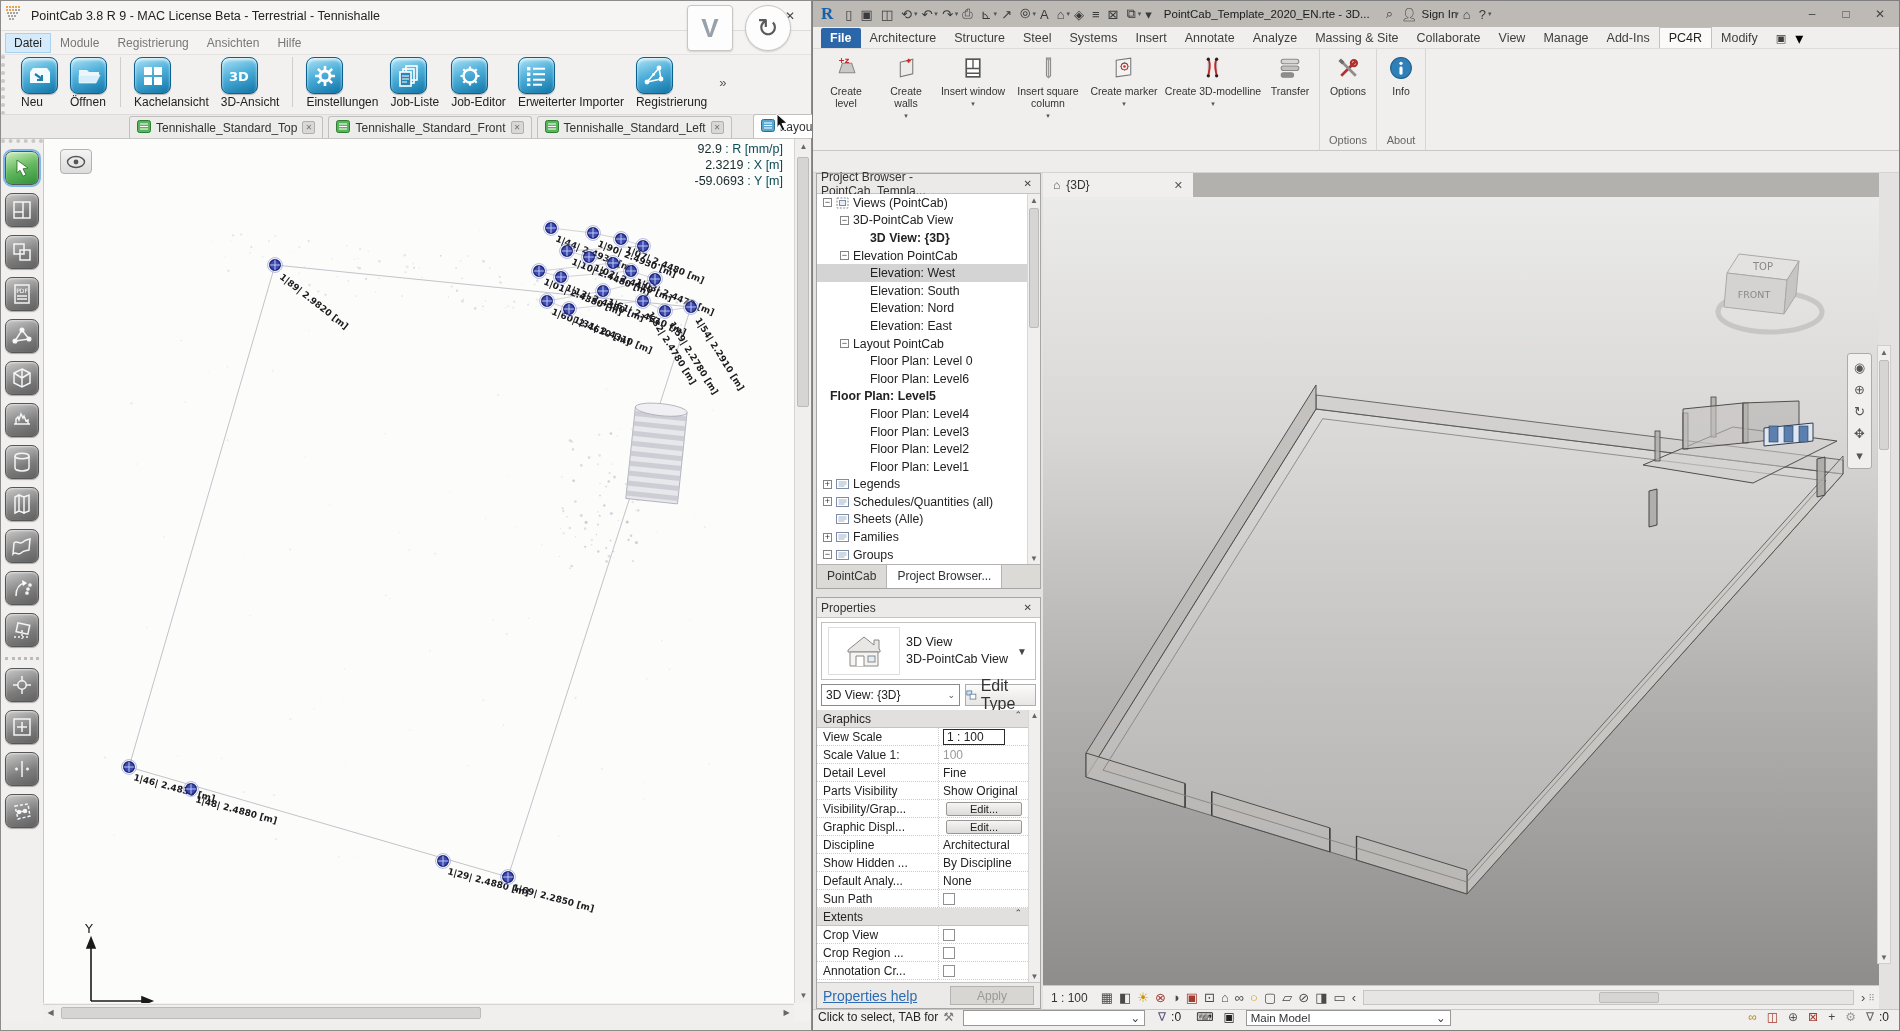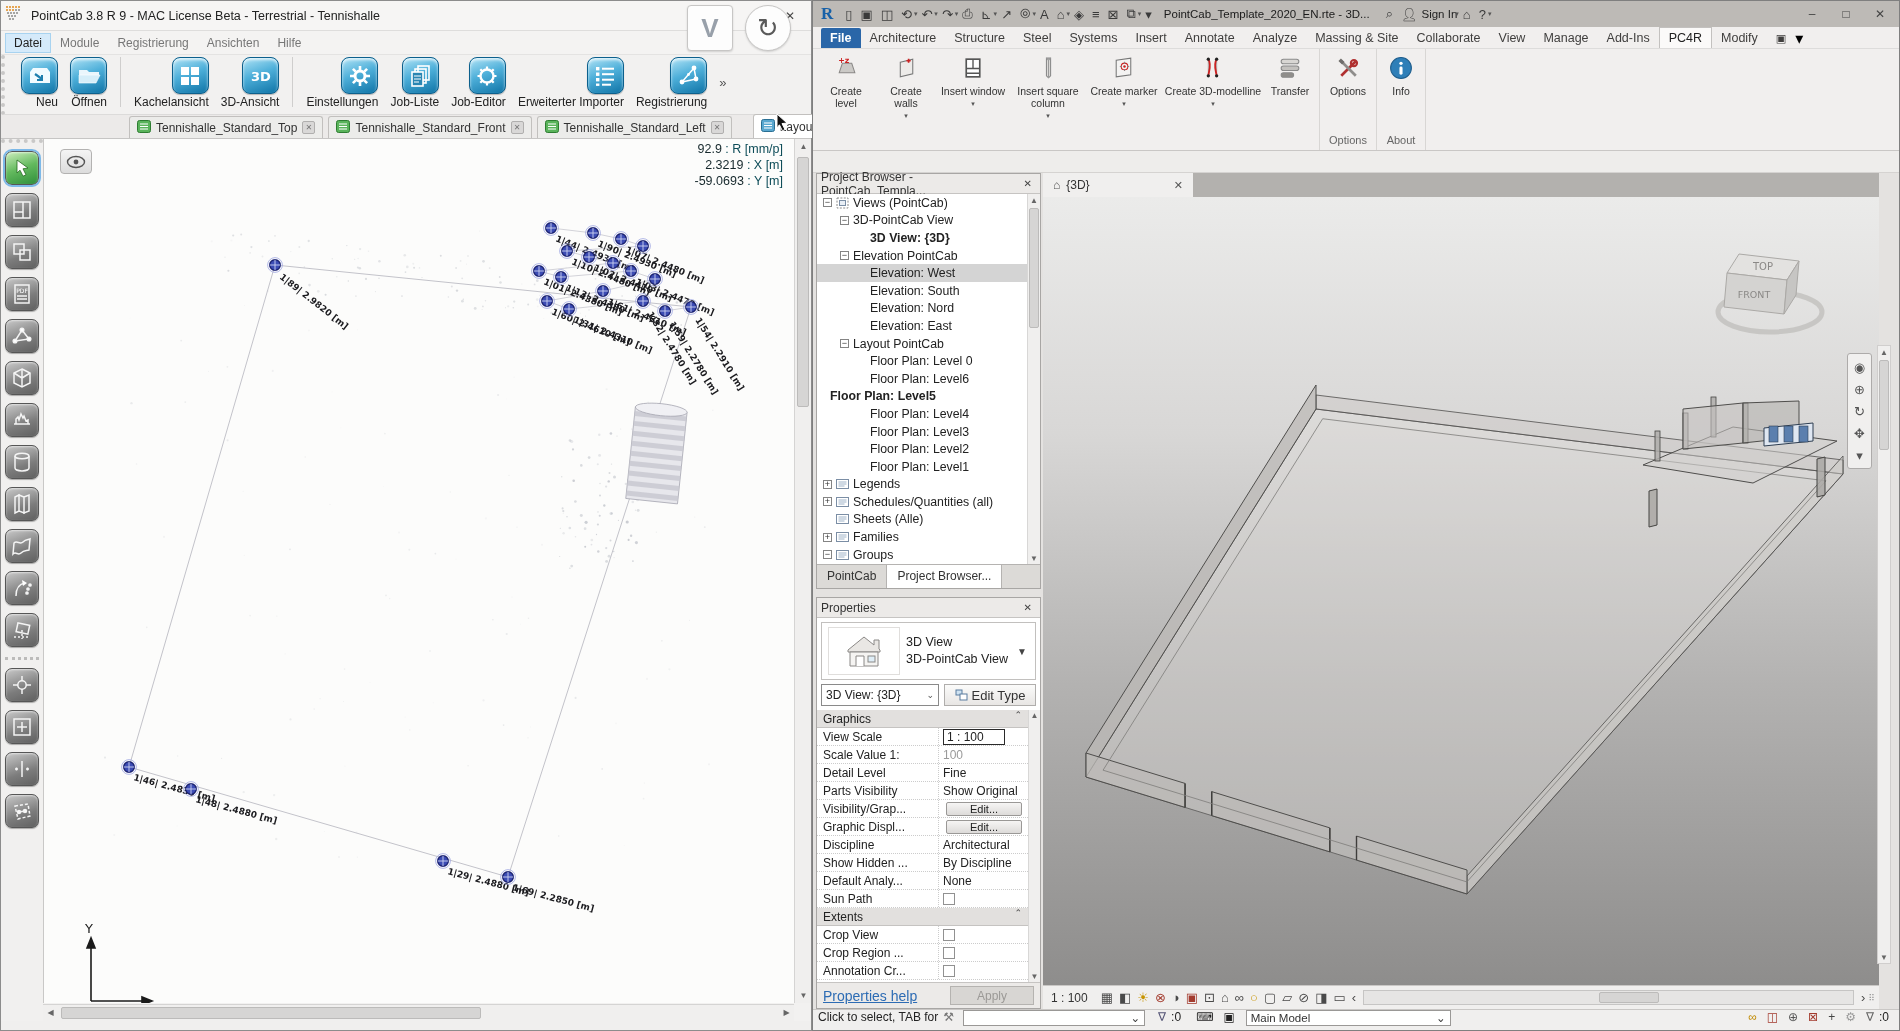--- a/index.html
+++ b/index.html
@@ -7,21 +7,21 @@
   *{box-sizing:border-box;}
   
   #pc{position:absolute;left:0;top:0;width:812px;height:1031px;background:#f2f1f0;border:1px solid #8c8c8c;}
   #pc-title{position:absolute;left:0;top:0;right:0;height:30px;background:#f6f5f4;border-bottom:1px solid #dedddc;display:flex;align-items:center;padding:0 4px;}
   #pc-title .t{font-size:12.5px;color:#222;margin-left:8px;flex:1;white-space:nowrap;overflow:hidden;}
   .winbtn{width:34px;height:24px;display:flex;align-items:center;justify-content:center;font-size:12px;color:#444;}
   #pc-menu{position:absolute;left:0;top:30px;right:0;height:24px;background:#f4f3f2;display:flex;align-items:center;padding-left:4px;border-bottom:1px solid #e4e3e2;}
   .menu-item{font-size:12px;color:#777;padding:14px 9px;}
   .menu-item.active{background:#d5eafa;color:#222;border:1px solid #a8d3f0;padding:2px 8px;}
   #pc-toolbar{position:absolute;left:0;top:54px;right:0;height:60px;background:#f2f1f0;display:flex;align-items:flex-start;padding-left:10px;border-bottom:1px solid #dcdbda;border-left:4px dotted #c9c8c7;}
-  .pcbtn{display:inline-flex;flex-direction:column;align-items:flex-end;padding:2px 6px;font-size:12px;color:#222;white-space:nowrap;}
+  .pcbtn{display:inline-flex;flex-direction:column;align-items:flex-start;padding:2px 6px;font-size:12px;color:#222;white-space:nowrap;}
   .pcbtn .ic{width:37px;height:37px;border-radius:8px;background:linear-gradient(160deg,#aee2f5 0%,#4fb0da 45%,#0f74a7 100%);border:1px solid #0c608d;box-shadow:inset 0 2px 3px rgba(255,255,255,.75), 0 1px 1px rgba(0,0,0,.25);display:flex;align-items:center;justify-content:center;margin-bottom:1px;}
   .pcsep{width:1px;height:50px;background:#cfcecd;margin:2px 7px;}
   .pc-ovf{font-size:13px;color:#555;margin:20px 2px 0 6px;}
   .cornerbtn{position:absolute;top:4px;width:46px;height:46px;background:#fdfdfd;border:1px solid #c7c6c5;border-radius:4px;display:flex;align-items:center;justify-content:center;box-shadow:0 1px 2px rgba(0,0,0,.15);}
   #pc-tabbar{position:absolute;left:0;top:114px;right:0;height:24px;background:#eceae9;display:flex;align-items:flex-end;padding-left:128px;border-bottom:1px solid #c6c5c4;}
   .pctab{display:inline-flex;align-items:center;gap:5px;height:22px;padding:0 7px;background:#ececea;border:1px solid #c2c0be;border-bottom:none;border-radius:3px 3px 0 0;font-size:12px;color:#333;margin-right:5px;white-space:nowrap;}
   .pctab.active{background:#fff;height:24px;}
   .tabx{width:13px;height:13px;background:#d9d8d7;border:1px solid #b0afae;border-radius:2px;font-size:8px;line-height:11px;text-align:center;color:#777;}
   .tabx.red{background:#e2573d;border-color:#b03a25;color:#fff;}
   #pc-main{position:absolute;left:0;top:138px;right:0;bottom:0;}
@@ -74,21 +74,21 @@
   .btab{font-size:12px;color:#333;padding:4px 10px;border-right:1px solid #b5b3b1;background:#dcdad7;}
   .btab.on{background:#fff;}
   
   #prop-preview{position:absolute;left:4px;top:24px;right:4px;height:58px;border:1px solid #c2c0be;background:#fff;display:flex;align-items:center;}
   #prop-house{width:72px;height:48px;margin:0 6px;border:1px solid #e0dedc;display:flex;align-items:center;justify-content:center;}
   #prop-type{font-size:12.5px;color:#222;line-height:17px;flex:1;}
   #prop-caret{color:#444;font-size:10px;padding:0 8px;}
   #prop-selrow{position:absolute;left:4px;top:86px;right:4px;height:22px;display:flex;gap:5px;}
   #prop-combo{flex:1;border:1px solid #8a8a8a;background:#fff;font-size:12px;color:#222;display:flex;align-items:center;padding:0 4px;}
   #prop-combo .cv{margin-left:auto;color:#555;font-size:9px;}
-  #edit-type{width:92px;border:1px solid #b0aeac;background:linear-gradient(#fbfbfa,#e8e6e4);font-size:13px;color:#333;display:flex;align-items:center;justify-content:center;gap:4px;}
+  #edit-type{width:71px;border:1px solid #b0aeac;background:linear-gradient(#fbfbfa,#e8e6e4);font-size:16px;color:#333;display:flex;align-items:center;justify-content:center;gap:4px;}
   #prop-grid{position:absolute;left:0;top:112px;right:12px;bottom:26px;overflow:hidden;background:#fff;}
   .prow{display:flex;height:18px;font-size:12px;color:#222;border-bottom:1px dotted #ccc;}
   .prow .lbl{width:122px;padding:2px 3px 0 6px;border-right:1px dotted #ccc;white-space:nowrap;overflow:hidden;display:flex;}
   .prow .val{flex:1;padding:2px 3px 0 4px;white-space:nowrap;overflow:hidden;}
   .prow.sec{background:#e2e0de;border-bottom:1px solid #c5c3c1;font-size:12px;color:#222;}
   .prow.sec .lbl{border-right:none;width:auto;flex:1;}
   .prow.sec .chev{margin-left:auto;padding-right:6px;color:#444;font-size:9px;}
   .prow .gray{color:#9a9a9a;}
   .vinput{border:1.5px solid #2a2a2a;background:#fff;padding:0 3px;margin:-1px 0;display:inline-block;min-width:62px;}
   .vbtn{display:block;width:92%;margin:0 auto;text-align:center;background:linear-gradient(#f6f5f4,#dddbd9);border:1px solid #9a9896;font-size:11px;border-radius:2px;}

